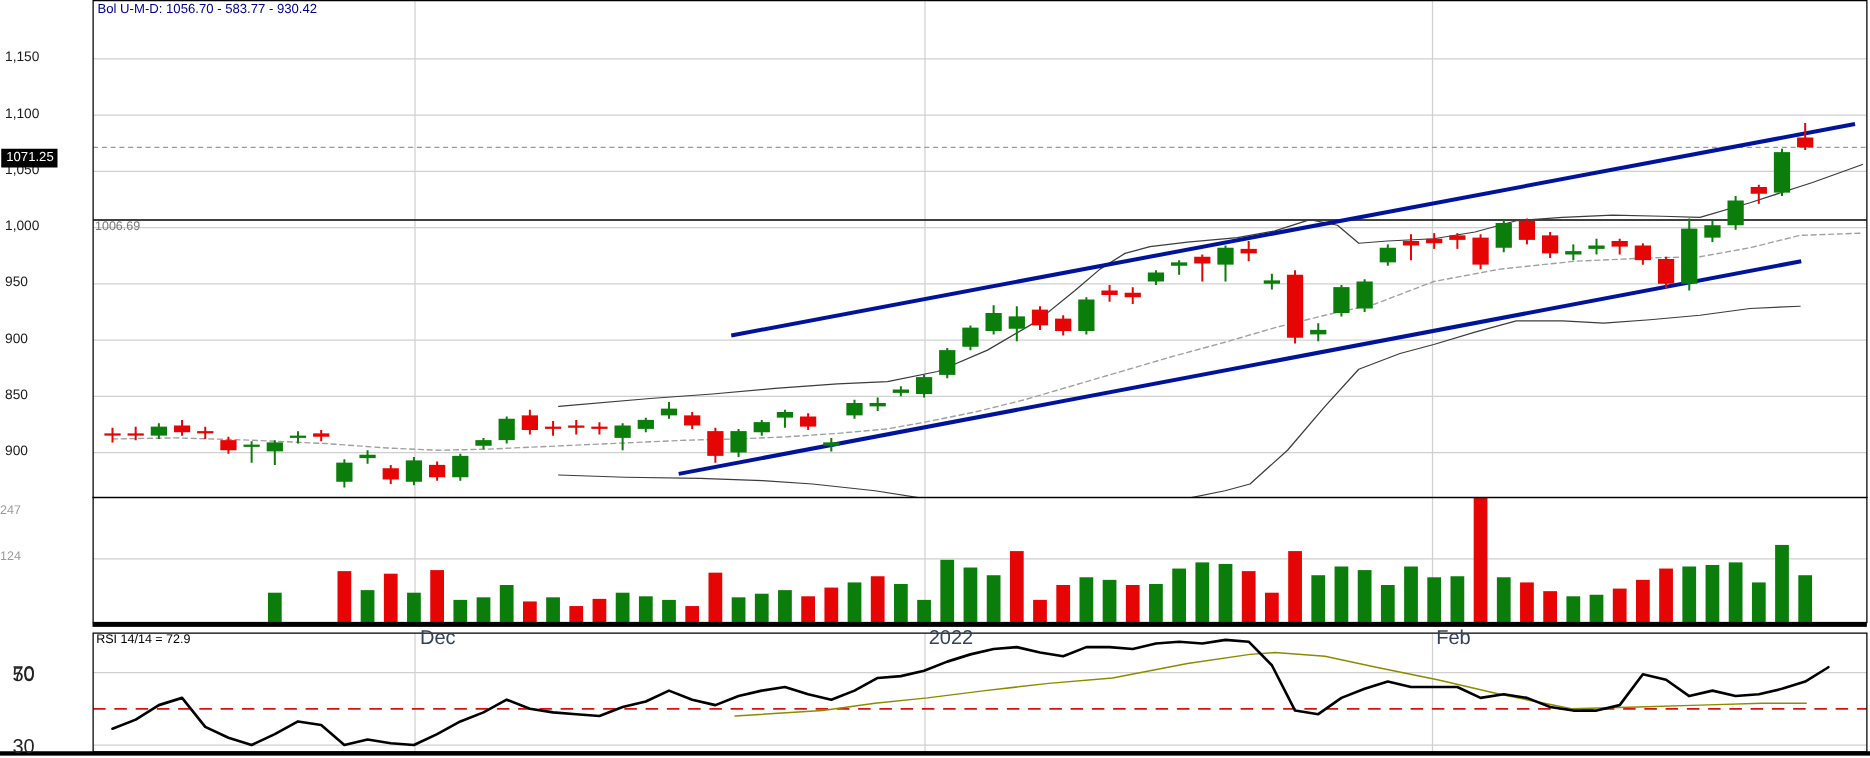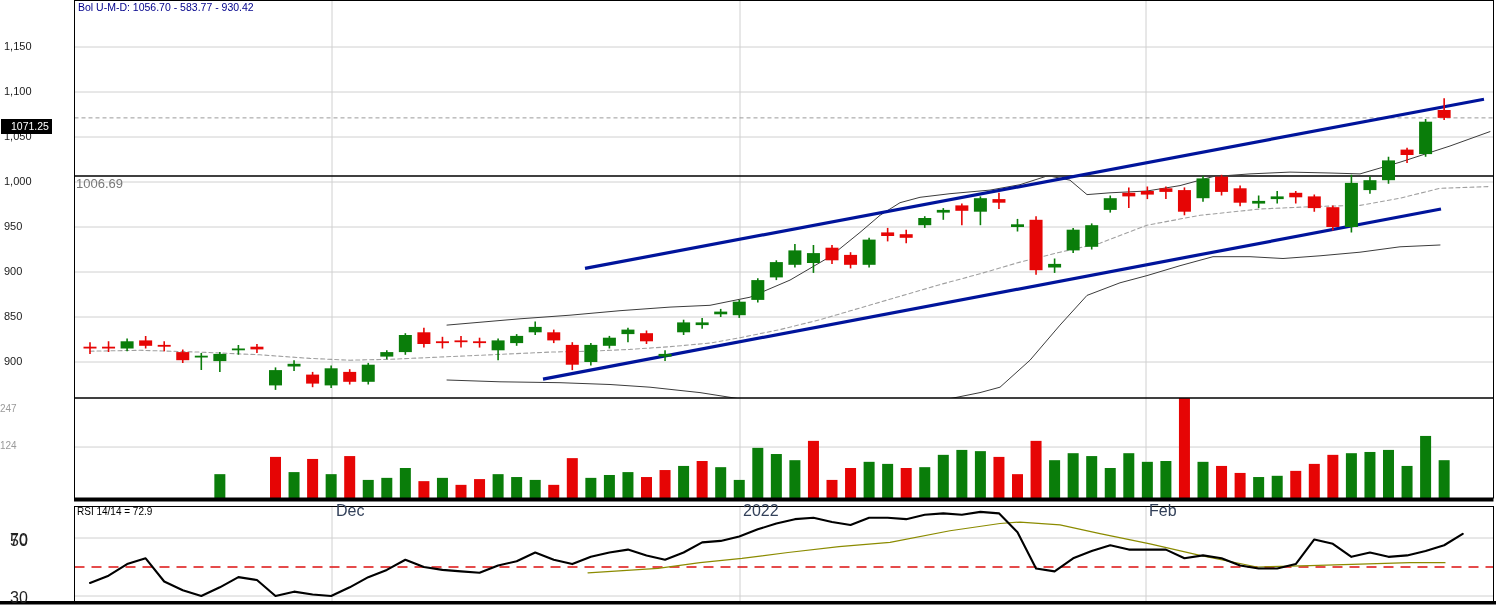--- a/index.html
+++ b/index.html
@@ -6,22 +6,22 @@
   #root{position:relative;width:1496px;height:606px;background:#fff;overflow:hidden;
         font-family:"Liberation Sans","DejaVu Sans",sans-serif;}
   #chart-svg{position:absolute;left:0;top:0;}
   .lbl{position:absolute;white-space:nowrap;line-height:1;}
   .price-tick{left:4px;font-size:11px;color:#1a1a1a;}
   .vol-tick{left:0;font-size:10px;color:#9a9a9a;}
   .rsi-tick{left:10px;font-size:16px;color:#222;}
   .month-lbl{top:503px;font-size:16px;color:#33415a;}
   #bol-label{left:78px;top:2px;font-size:10.5px;color:#00008b;}
   #last-badge{left:1px;top:119px;background:#000;color:#fff;font-size:10.5px;
-              padding:2px 3px 2px 10px;}
-  #prev-label{left:76px;top:177px;font-size:13px;color:#787878;}
+              padding:2px 3px 2px 4px;}
+  #prev-label{left:76px;top:177px;font-size:10px;color:#787878;}
   #watermark{left:76px;top:475px;font-size:19px;color:#909090;}
   #rsi-title{left:77px;top:507px;font-size:10px;color:#000;}
 </style>
 </head>
 <body>
 
 <div id="root">
   <svg id="chart-svg" width="1496" height="606">
       <rect x="0" y="0" width="1496" height="606" fill="#ffffff"></rect>
       <defs>

